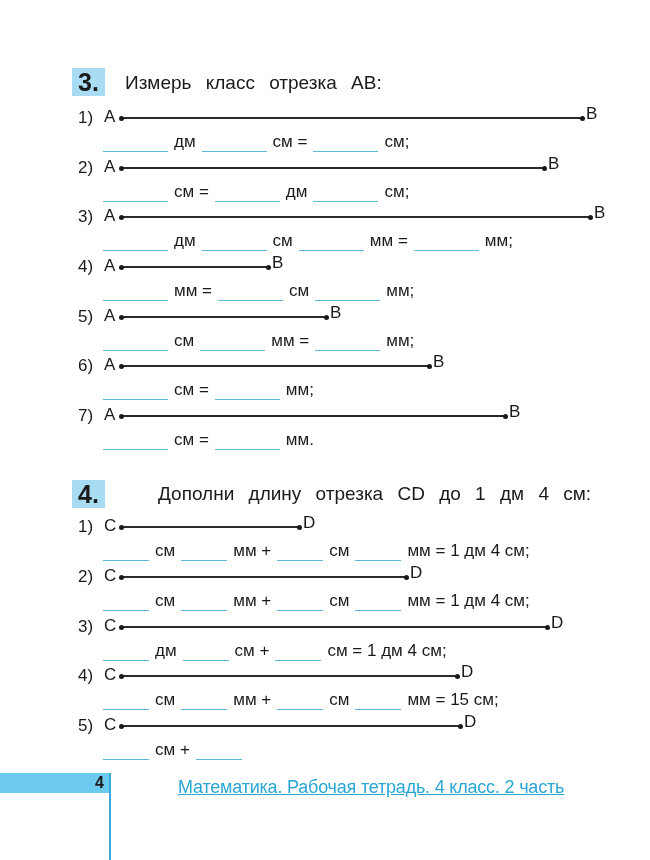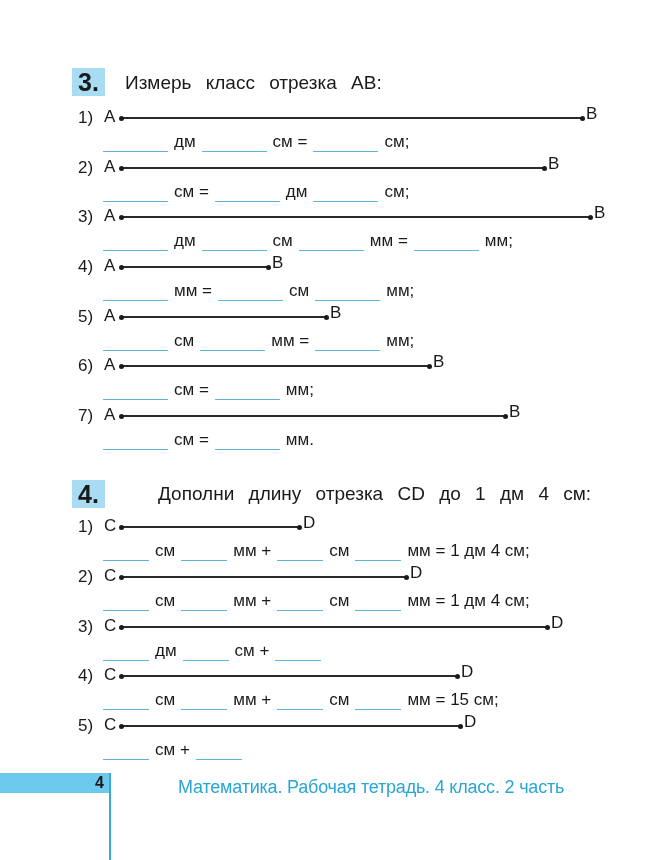--- a/index.html
+++ b/index.html
@@ -18,21 +18,21 @@
     .item-num { position: absolute; font-size: 17px; }
     .pt { position: absolute; font-size: 17px; line-height: 18px; }
     .seg { position: absolute; height: 2px; background: #2a2a2a; }
     .dot { position: absolute; width: 5px; height: 5px; border-radius: 50%; background: #1a1a1a; }
     .ansline { position: absolute; font-size: 17px; white-space: nowrap; display: flex; align-items: flex-end; }
     .blank { display: inline-block; border-bottom: 1.6px solid #5bb8d8; height: 16px; margin-right: 6px; }
     .unit { margin-right: 6px; }
     .footer-bar { position: absolute; left: 0; top: 773px; width: 110px; height: 20px; background: #6ccaee; }
     .footer-vline { position: absolute; left: 109px; top: 773px; width: 2px; height: 87px; background: #3aa9d8; }
     .page-num { position: absolute; right: 6px; top: 1px; font-weight: bold; font-size: 16px; color: #1a1a1a; }
-    .footer-title { position: absolute; left: 178px; top: 777px; font-size: 18px; color: #2aa6d4; white-space: nowrap; letter-spacing: -0.2px; }
+    .footer-title { position: absolute; left: 178px; top: 777px; font-size: 18px; color: #2aa6d4; white-space: nowrap; letter-spacing: -0.2px; text-decoration: underline; }
   </style>
 </head>
 <body>
 
 <div class="badge" style="left:72px;top:68px;width:33px;height:28px;">3.</div>
 <div class="task-title" style="left:125px;top:72px;">Измерь класс отрезка АВ:</div>
 <div id="task3-items">
     <span class="item-num" style="left:78px;top:108px;">1)</span>
     <span class="pt" style="left:104px;top:108px;">A</span>
     <div class="seg" style="left:121px;top:117px;width:461px;"></div>
@@ -171,20 +171,21 @@
     <div class="seg" style="left:121px;top:626px;width:426px;"></div>
     <div class="dot" style="left:119px;top:625px;"></div>
     <div class="dot" style="left:545px;top:625px;"></div>
     <span class="pt" style="left:551px;top:614px;">D</span>
     <div class="ansline" style="left:103px;top:641px;height:20px;">
       <span class="blank" style="width:46px;"></span>
       <span class="unit">дм</span>
       <span class="blank" style="width:46px;"></span>
       <span class="unit">см +</span>
       <span class="blank" style="width:46px;"></span>
+      <span class="unit">см = 1 дм 4 см;</span>
     </div>
     <span class="item-num" style="left:78px;top:666px;">4)</span>
     <span class="pt" style="left:104px;top:666px;">C</span>
     <div class="seg" style="left:121px;top:675px;width:336px;"></div>
     <div class="dot" style="left:119px;top:674px;"></div>
     <div class="dot" style="left:455px;top:674px;"></div>
     <span class="pt" style="left:461px;top:663px;">D</span>
     <div class="ansline" style="left:103px;top:690px;height:20px;">
       <span class="blank" style="width:46px;"></span>
       <span class="unit">см</span>

